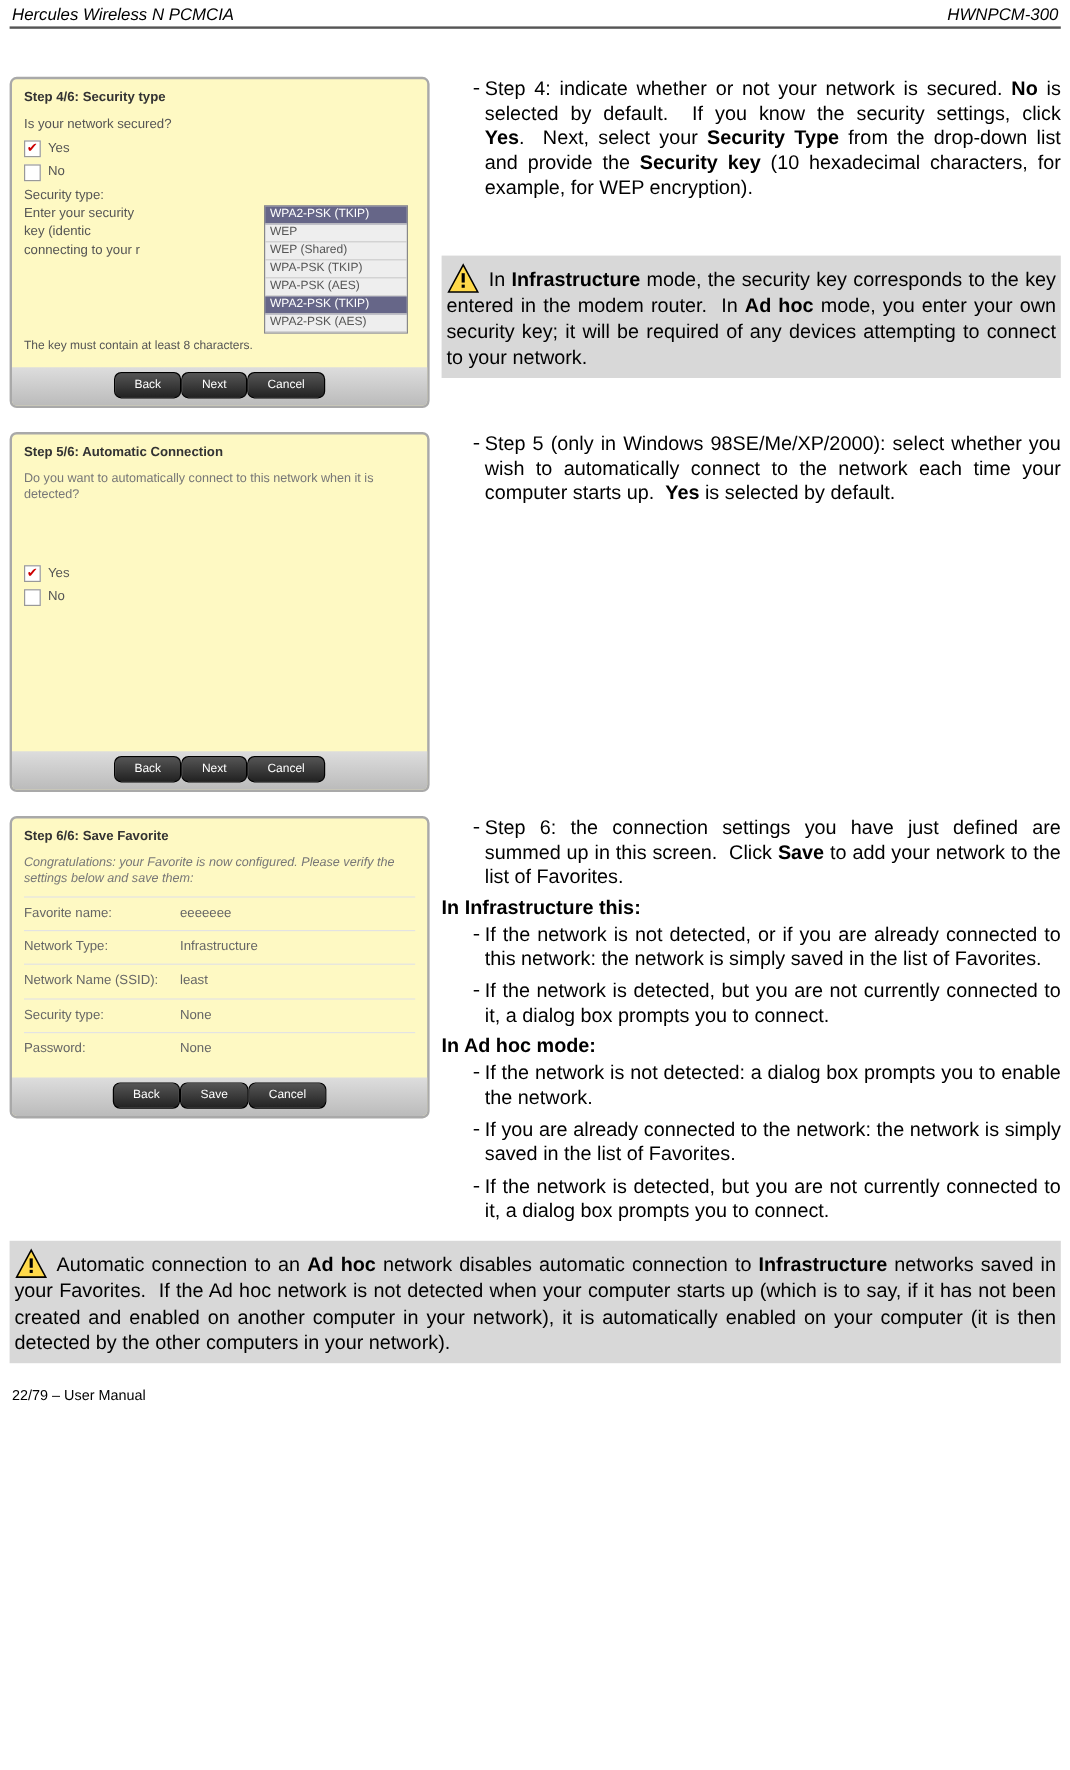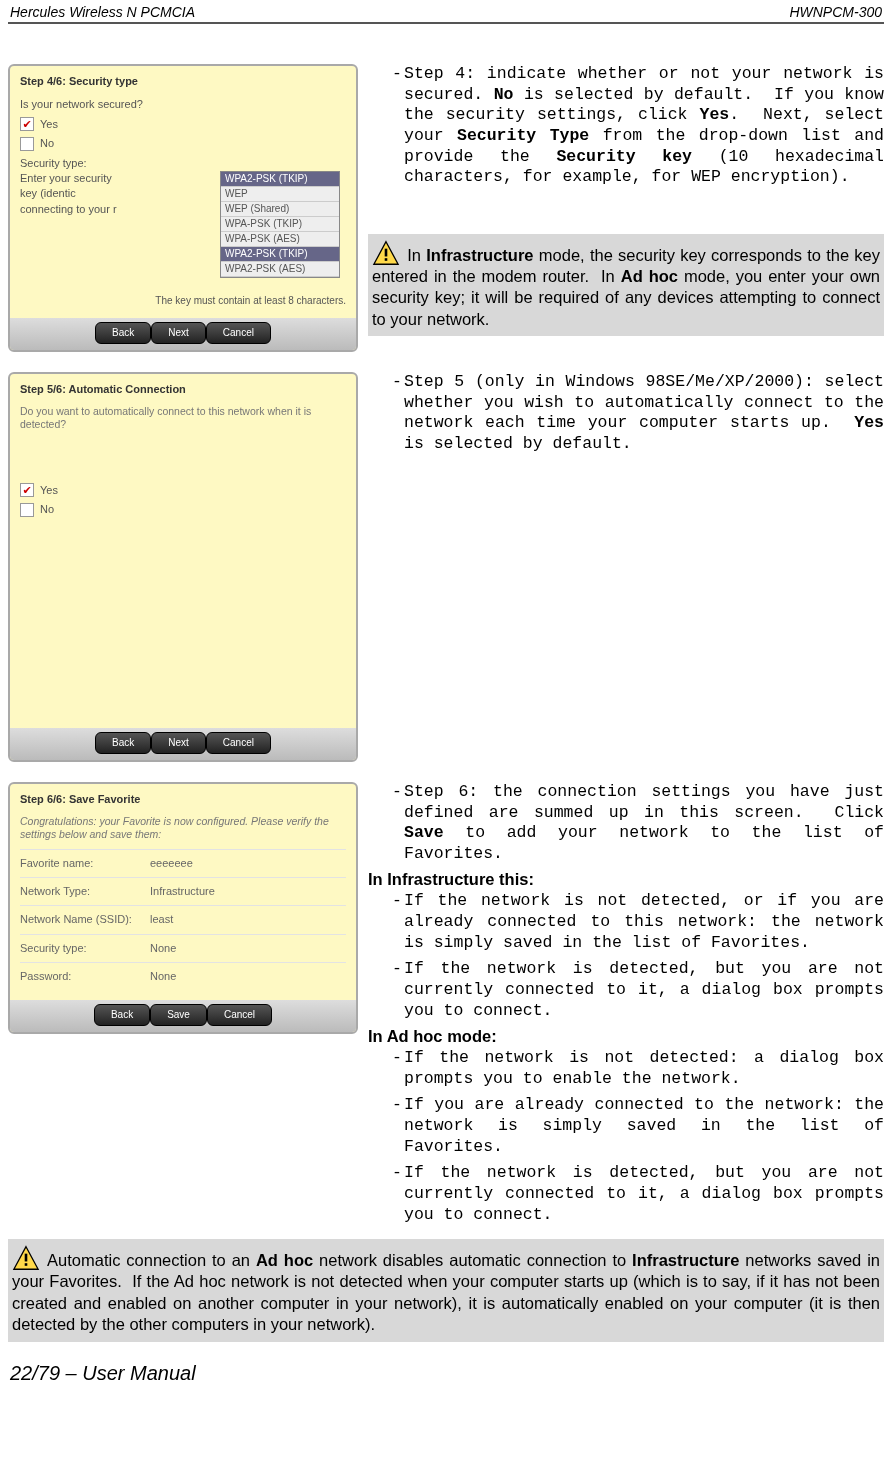--- a/index.html
+++ b/index.html
@@ -47,21 +47,20 @@
   .dash {
     width: 36px;
     flex-shrink: 0;
     padding-left: 24px;
     font-family: "Courier New", monospace;
   }
   .btxt {
     flex: 1;
     text-align: justify;
     line-height: 1.25;
-    font-family: Liberation Mono, monospace;
   }
   b { font-weight: bold; }
   .notice {
     background: #d8d8d8;
     padding: 6px 4px 6px 4px;
     line-height: 1.3;
     text-align: justify;
   }
   .tri {
     display: inline-block;
@@ -69,22 +68,21 @@
     width: 28px;
     height: 26px;
     margin-right: 2px;
   }
   .subhead {
     font-weight: bold;
     margin: 6px 0 2px 0;
   }
   .footer {
     padding: 20px 10px 10px 10px;
-    font-size: 20px;
-    font-style: italic;
+    font-size: 12px;
   }
   
   .mock {
     border: 2px solid #a9a9a9;
     border-radius: 6px;
     background: #fef9c3;
     font-family: Verdana, Geneva, sans-serif;
     font-size: 11px;
     color: #555;
     padding: 8px 10px 0 10px;
@@ -178,21 +176,21 @@
           <div class="drop">
             <div class="opt sel">WPA2-PSK (TKIP)</div>
             <div class="opt">WEP</div>
             <div class="opt">WEP (Shared)</div>
             <div class="opt">WPA-PSK (TKIP)</div>
             <div class="opt">WPA-PSK (AES)</div>
             <div class="opt sel">WPA2-PSK (TKIP)</div>
             <div class="opt">WPA2-PSK (AES)</div>
           </div>
         </div>
-        <div style="text-align:right;font-size:10px;margin-top:16px">The key must contain at least 8 characters.</div>
+        <div style="text-align:left;font-size:10px;margin-top:4px">The key must contain at least 8 characters.</div>
         <div class="btnbar">
           <div class="pill">Back</div>
           <div class="pill">Next</div>
           <div class="pill">Cancel</div>
         </div>
       </div>
     </div>
     <div class="text-col">
       <div class="bullet-row">
         <div class="dash">-</div>
@@ -205,21 +203,21 @@
             <rect x="14.5" y="10" width="3" height="9" fill="#000"></rect>
             <rect x="14.5" y="21" width="3" height="3" fill="#000"></rect>
           </svg>
         <span>In <b>Infrastructure</b> mode, the security key corresponds to the key entered in the modem router.&nbsp;&nbsp;In <b>Ad hoc</b> mode, you enter your own security key; it will be required of any devices attempting to connect to your network.</span>
       </div>
     </div>
   </div>
 
   <div class="section-row">
     <div class="shot-col">
-      <div class="mock" style="height:390px;position:relative">
+      <div class="mock" style="height:300px;position:relative">
         <div class="mock-title">Step 5/6: Automatic Connection</div>
         <div class="small-note">Do you want to automatically connect to this network when it is detected?</div>
         <div style="height:40px"></div>
         <div class="radio-row">
           <span class="radio-sq">✔</span>
           <span>Yes</span>
         </div>
         <div class="radio-row">
           <span class="radio-sq"></span>
           <span>No</span>

